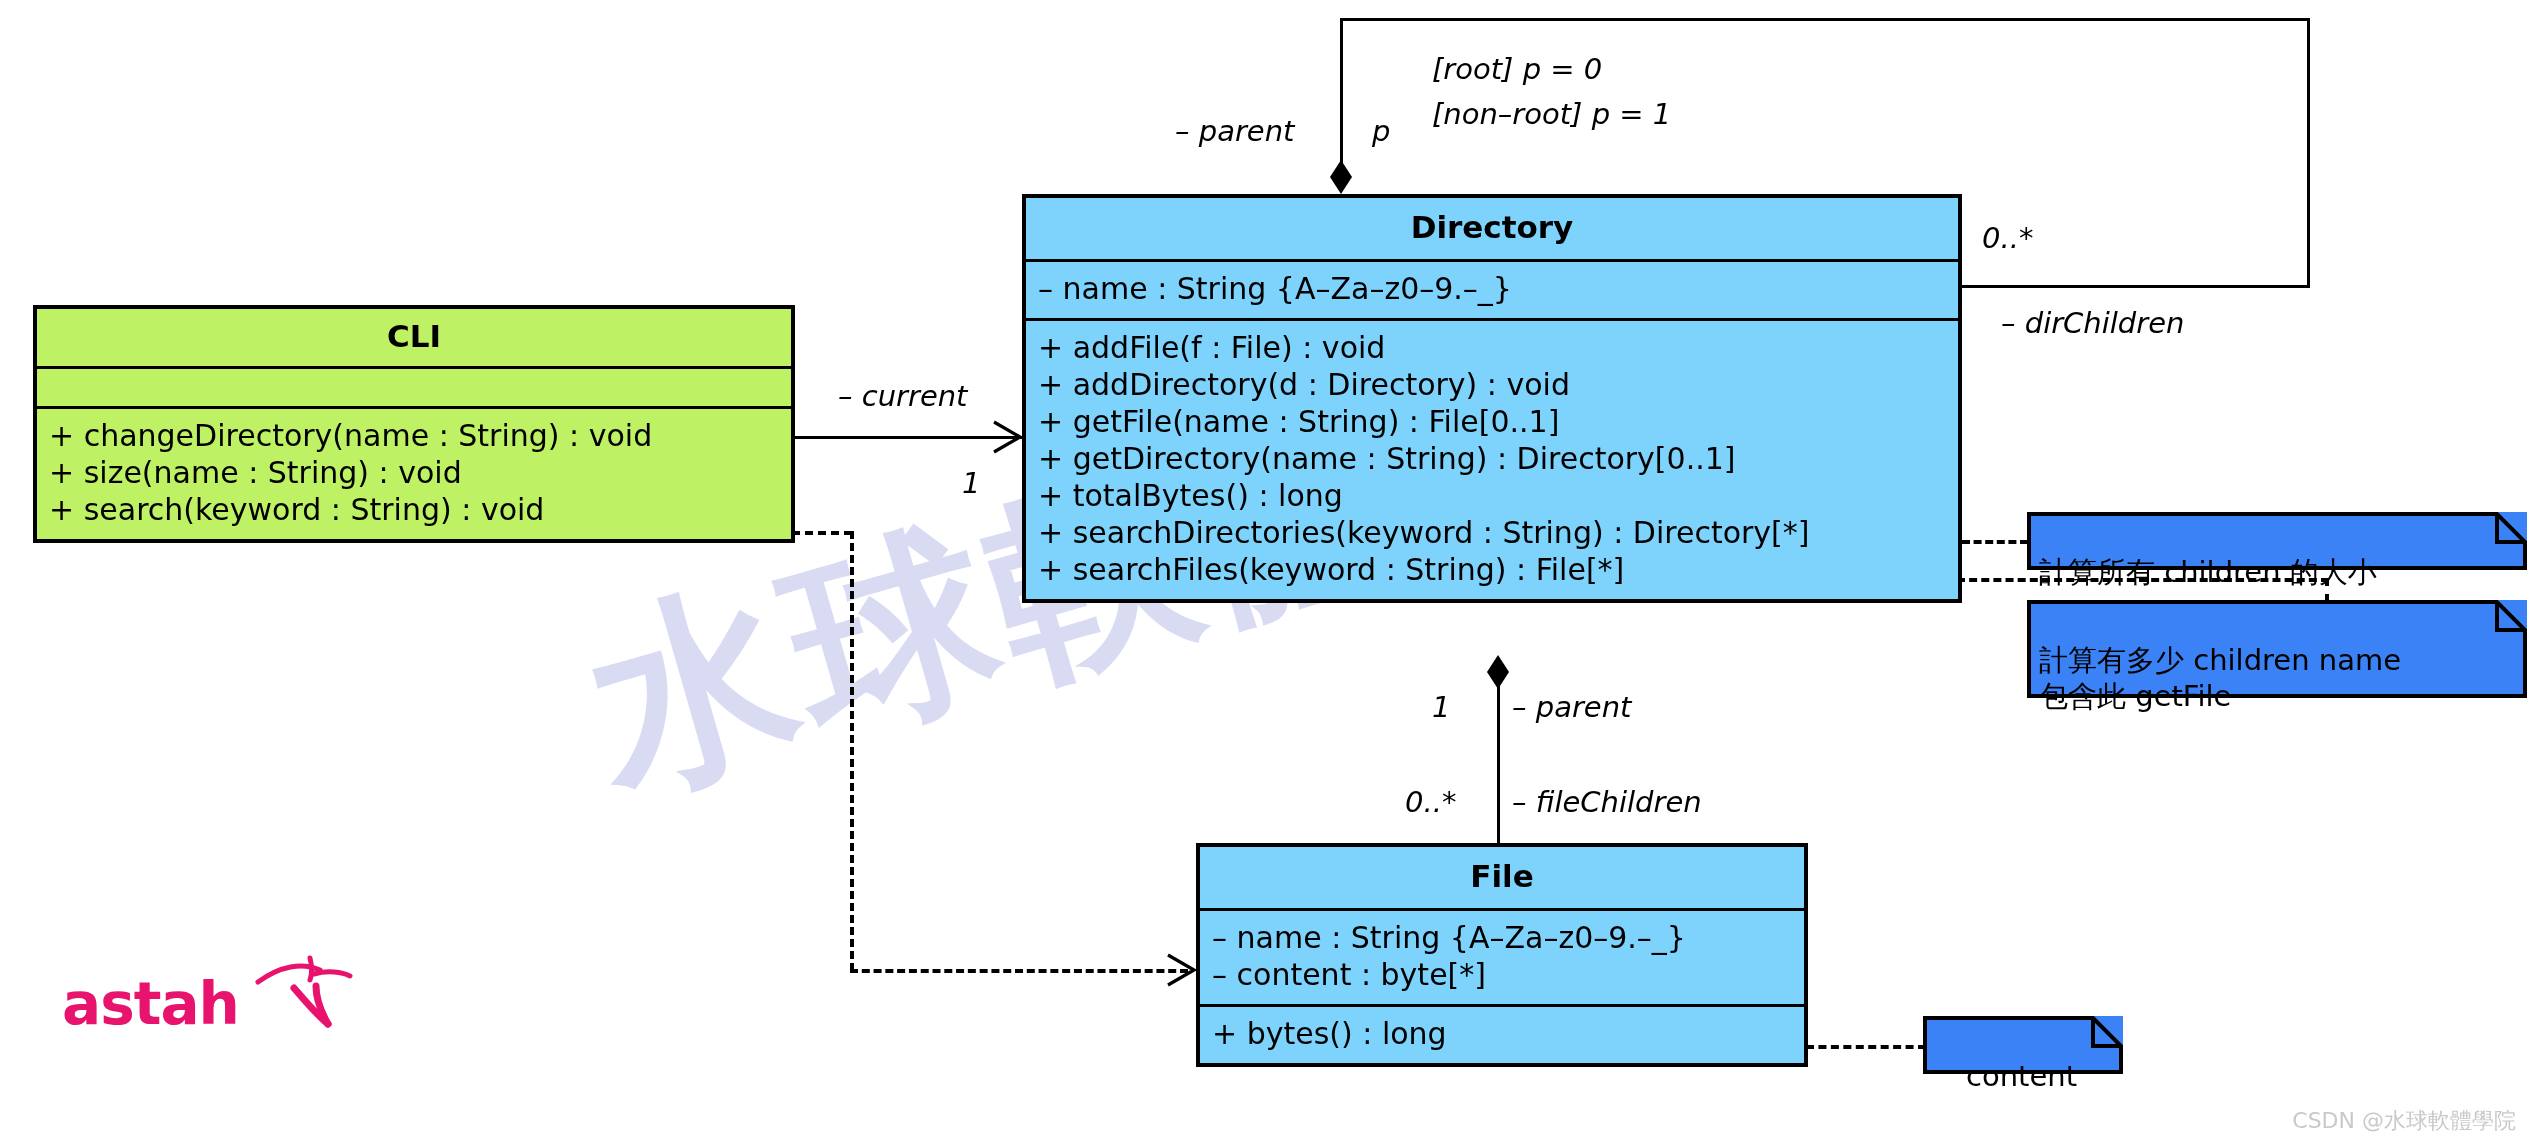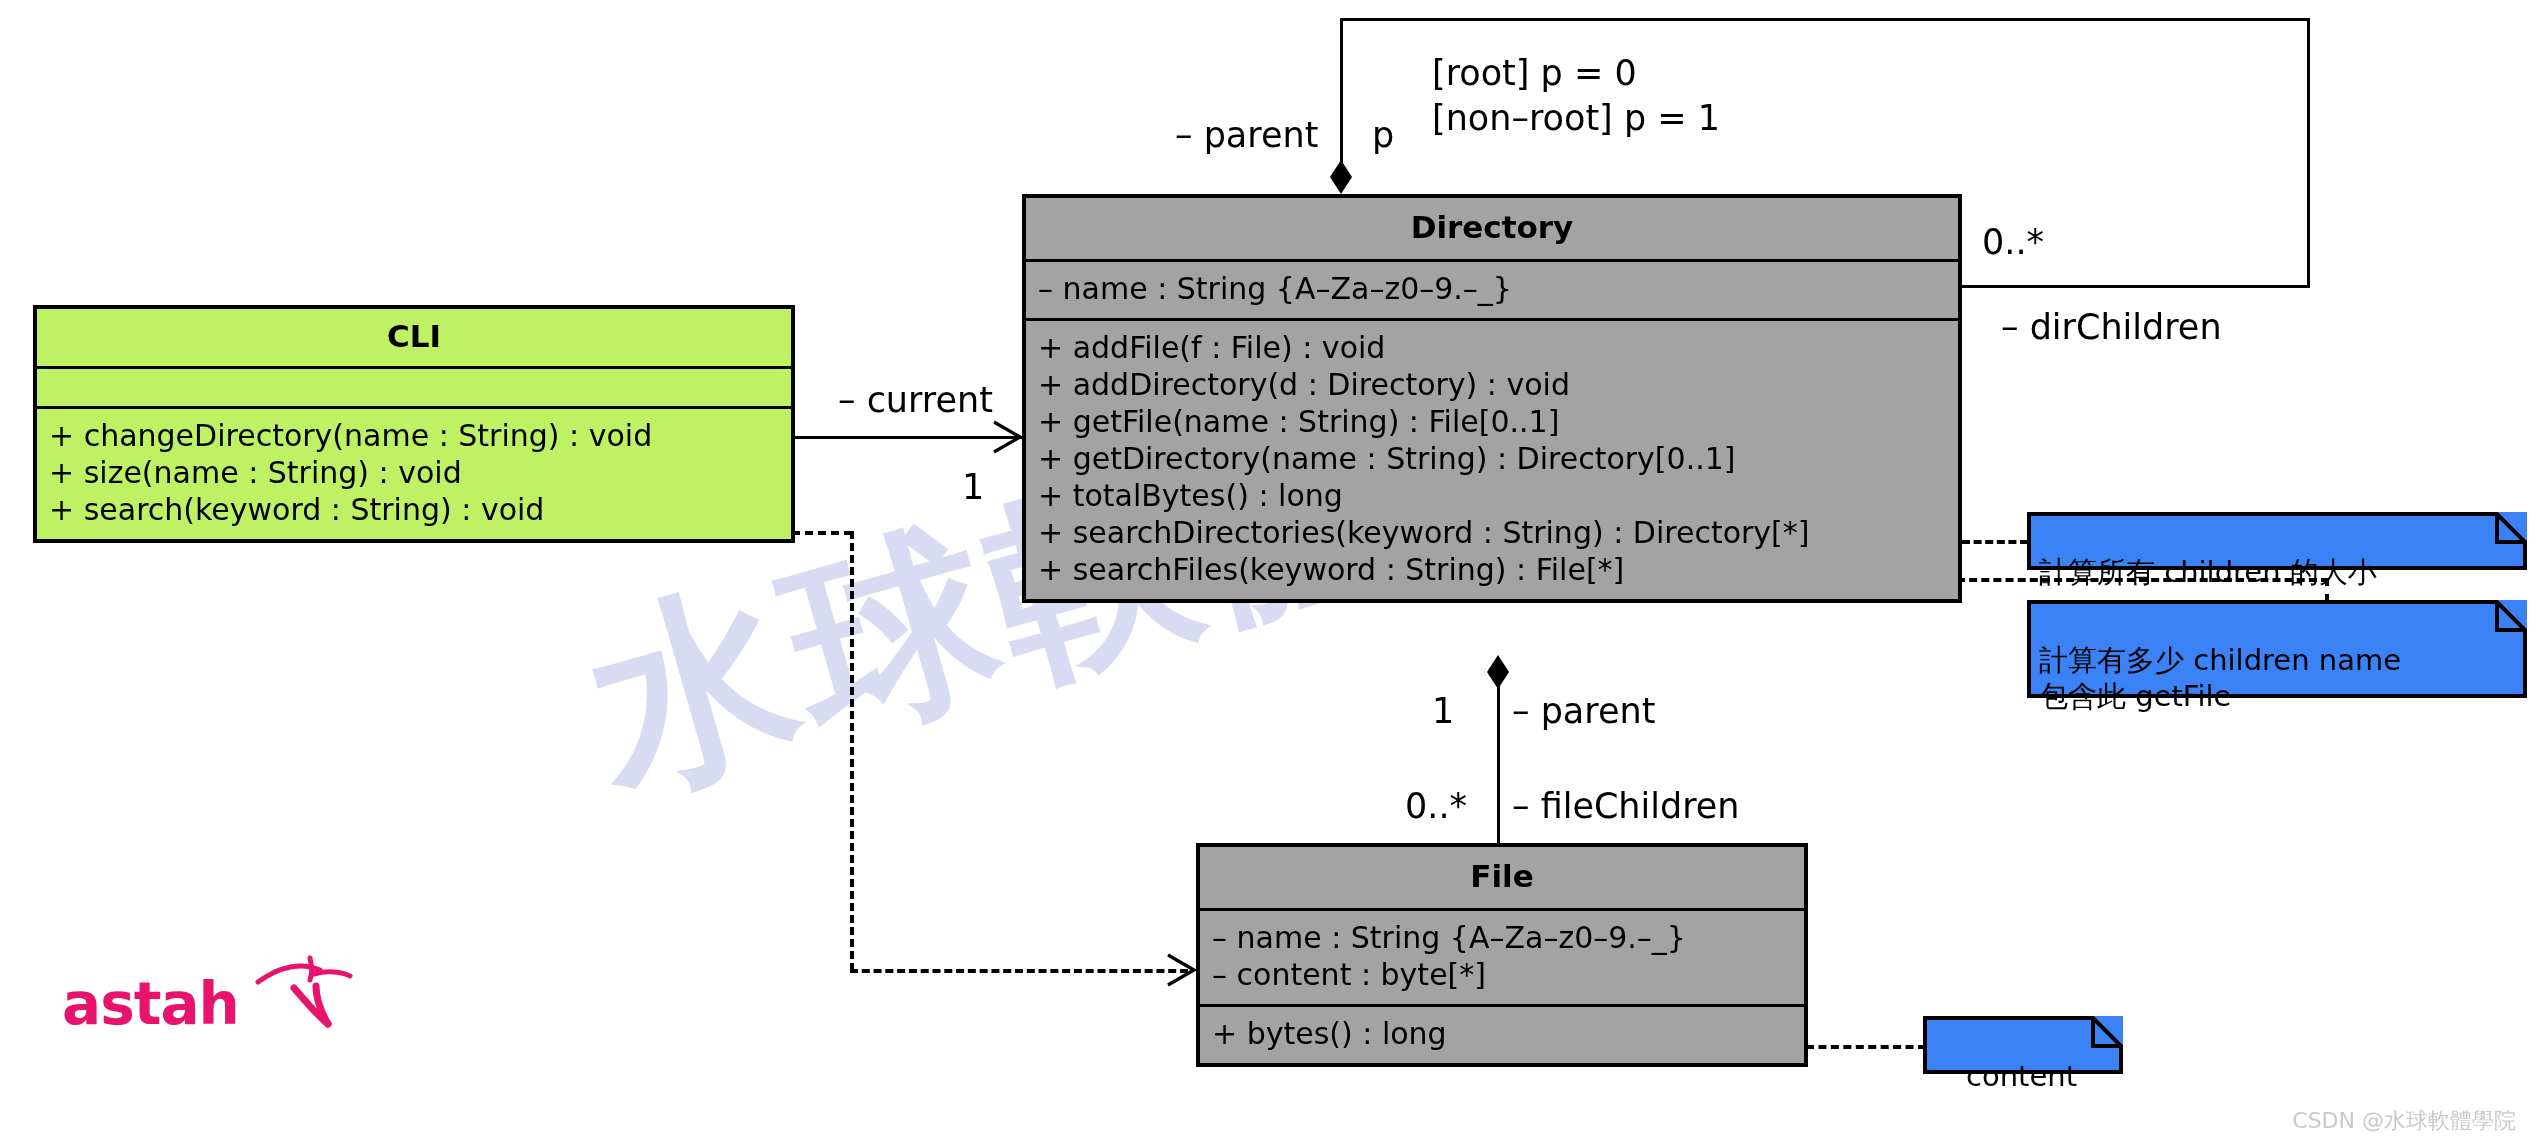--- a/index.html
+++ b/index.html
@@ -60,21 +60,21 @@
     color: #000;
     white-space: nowrap;
   }
   .umlclass .compartment.div {
     border-bottom: 3px solid #000;
   }
   .umlclass .compartment .row {
     height: 37px;
   }
 
-  .green { background: #a3a3a3; }
+  .green { background: #7dd3fc; }
   .yellow { background: #bef264; }
 
   #cls-cli { left: 33px; top: 305px; width: 762px; }
   #cls-cli .cls-name { padding: 12px 6px 14px 6px; }
   #cls-cli .empty-attr { height: 18px; }
   #cls-directory { left: 1022px; top: 194px; width: 940px; }
   #cls-file { left: 1196px; top: 843px; width: 612px; }
 
   
   .note {
@@ -113,25 +113,26 @@
   }
   .dash-v {
     position: absolute;
     width: 0;
     border-left: 4px dashed #000;
   }
 
   
   .elabel {
     position: absolute;
-    font-size: 35px;
+    font-size: 29px;
     color: #000;
     white-space: nowrap;
     font-family: "DejaVu Sans", "Liberation Sans", sans-serif;
     line-height: 1.2;
+    font-style: italic;
   }
 
   
   .diamond {
     position: absolute;
     width: 22px;
     height: 34px;
     background: #000;
     clip-path: polygon(50% 0, 100% 50%, 50% 100%, 0 50%);
   }

